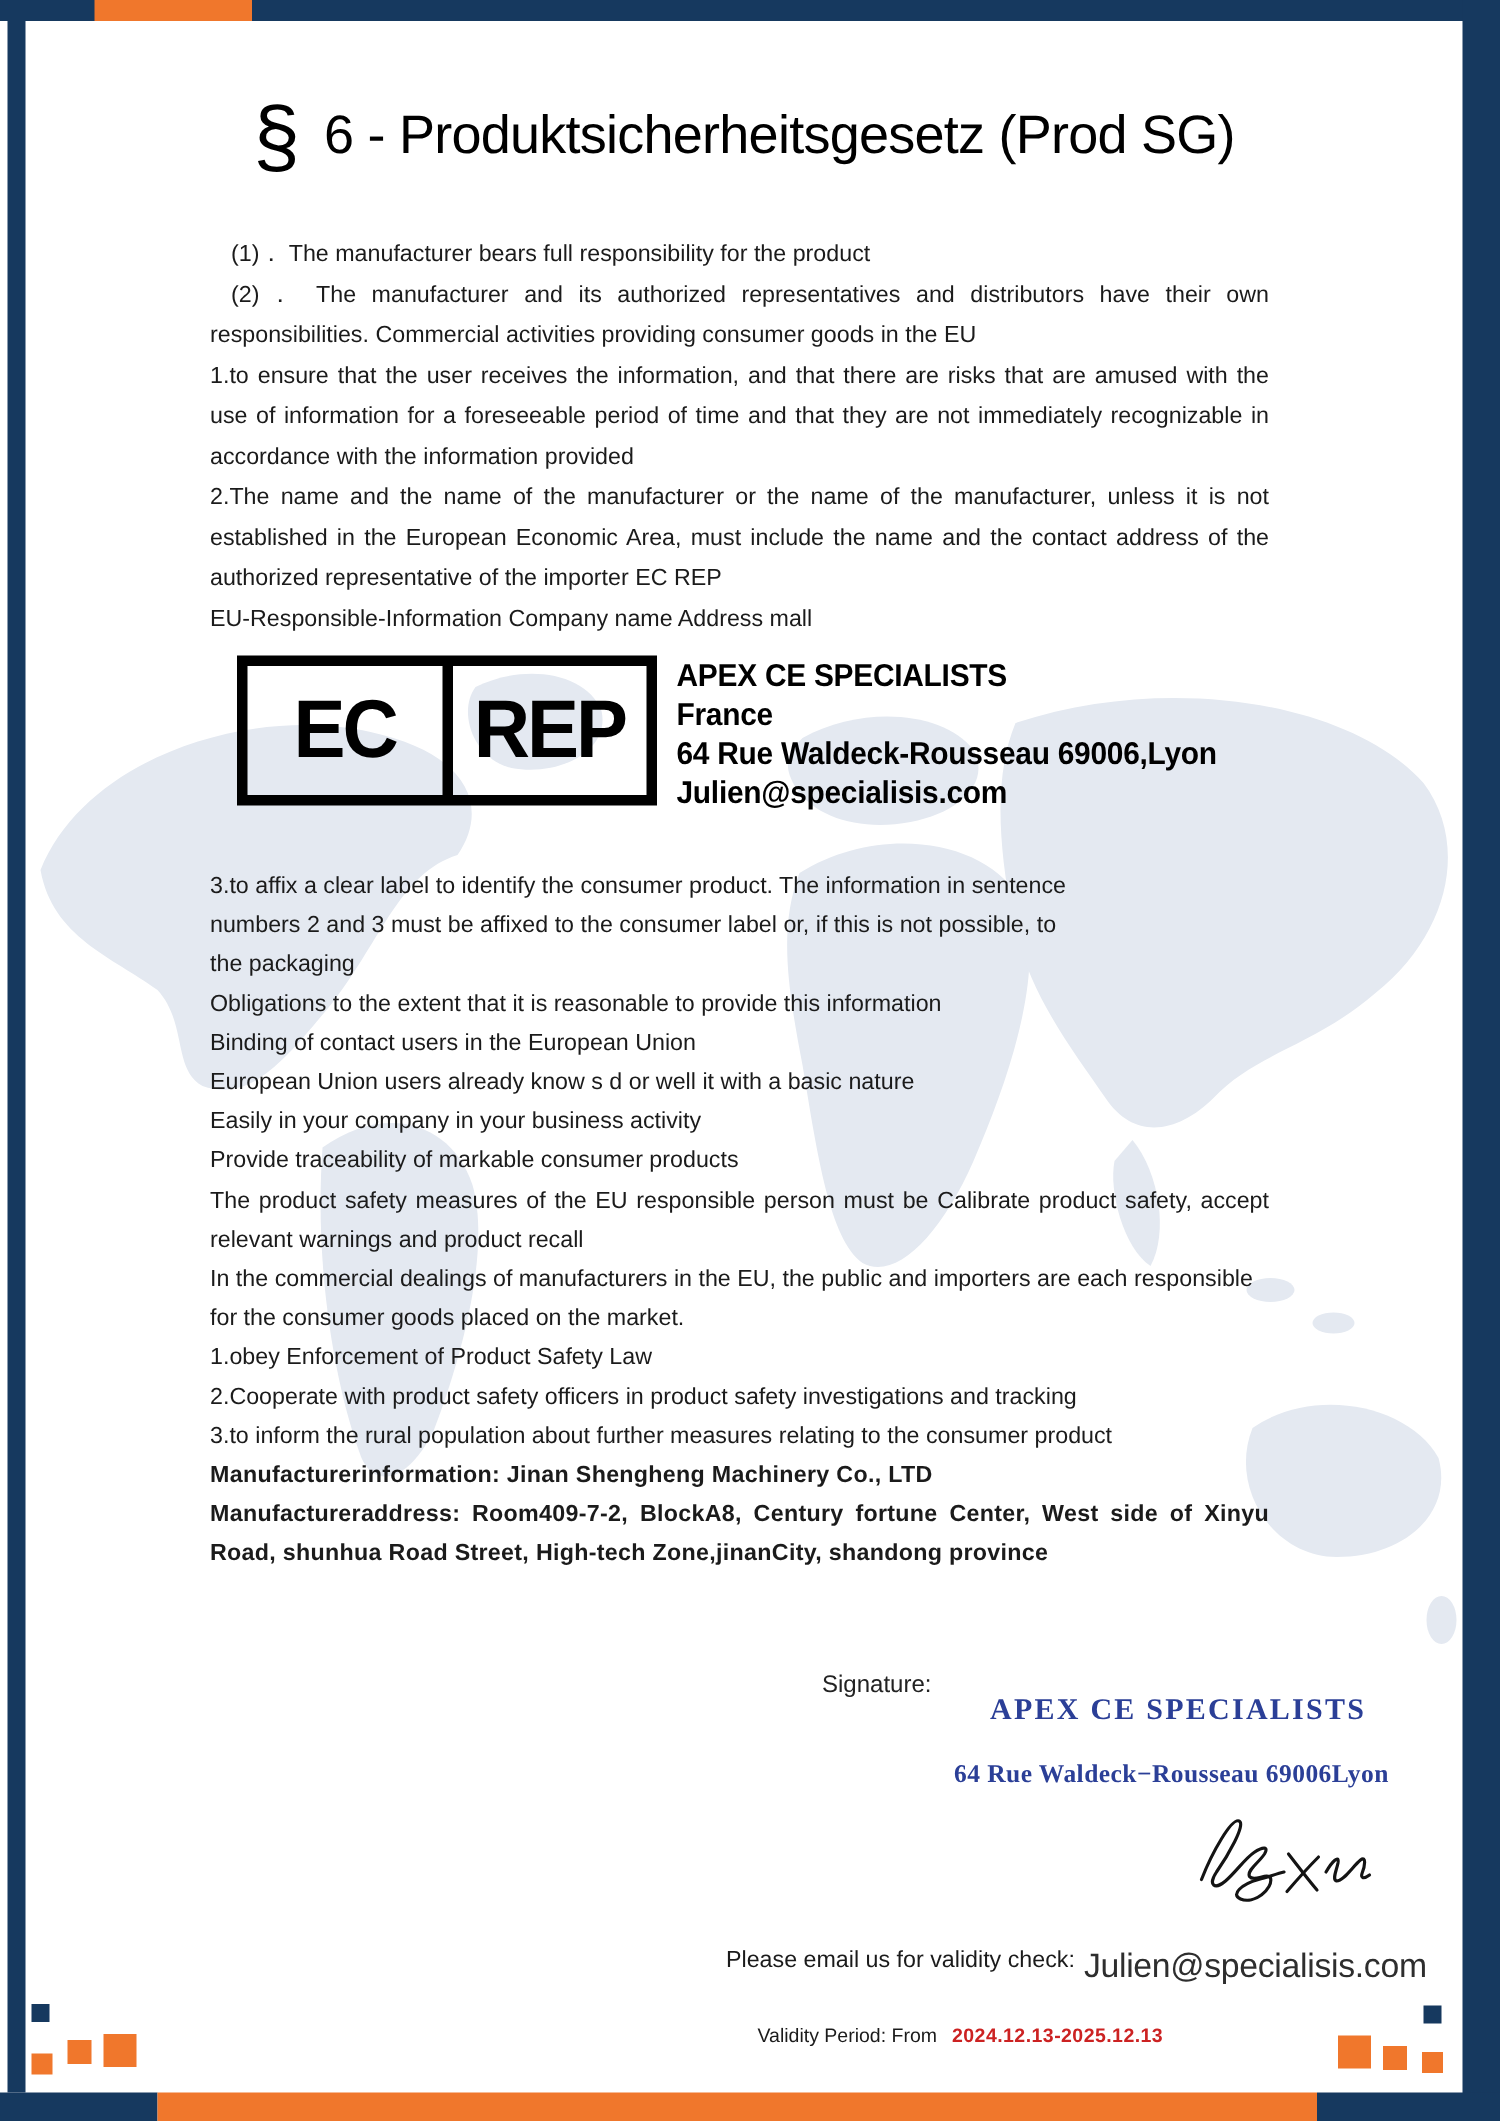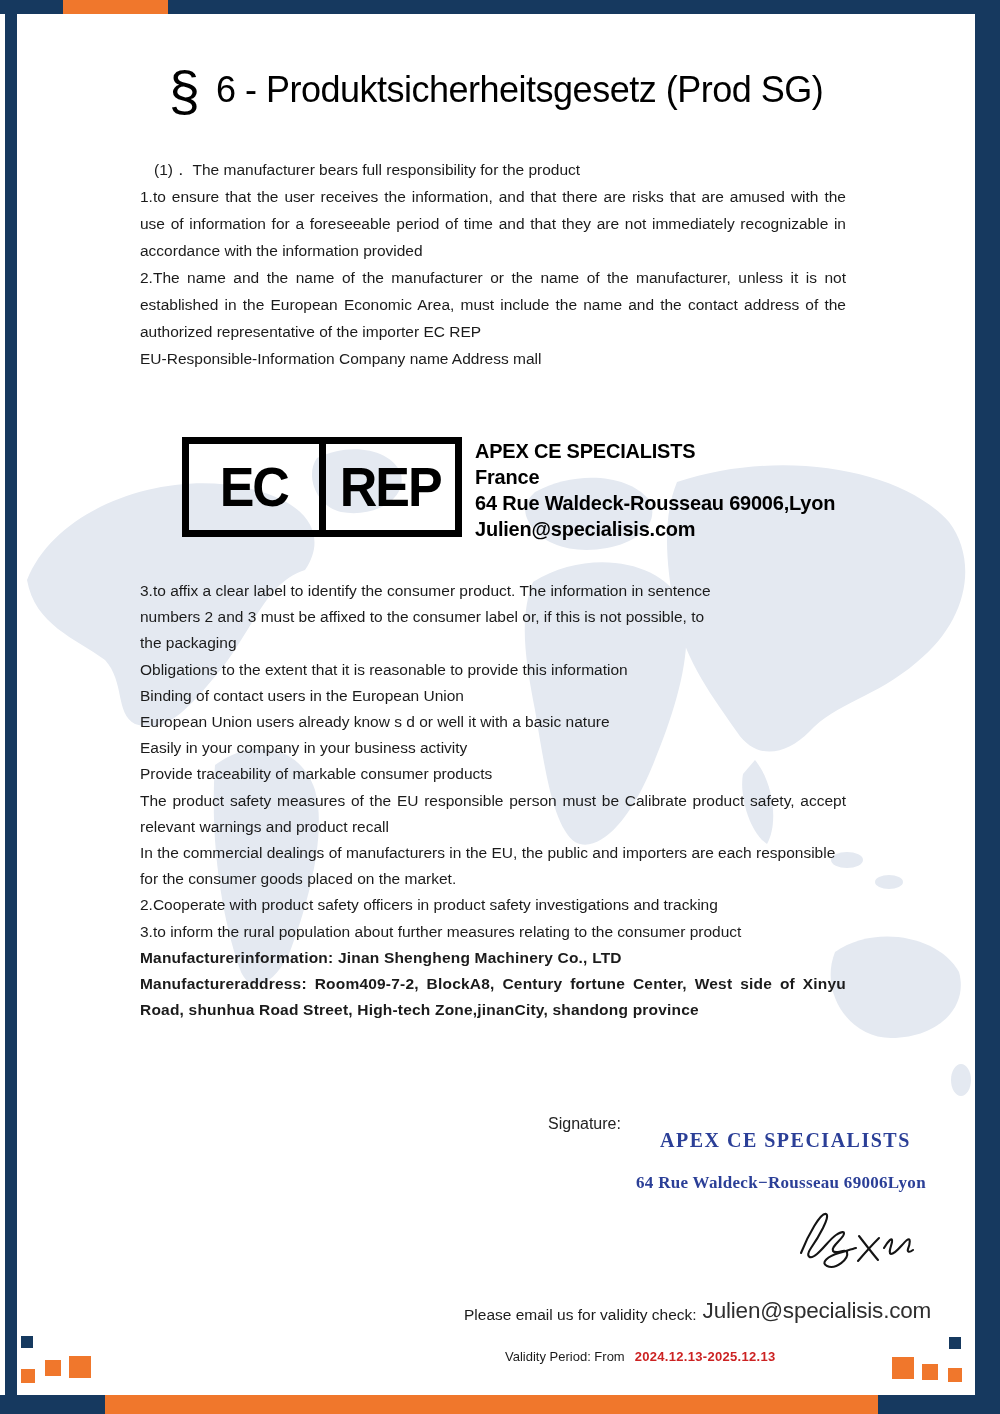--- a/index.html
+++ b/index.html
@@ -37,41 +37,41 @@
   .body2 { position:absolute; top:578px; left:140px; width:706px; font-size:15.5px; line-height:26.2px; z-index:2; }
   .para  { margin:0; }
   .p-indent         { text-indent:14px; }
   .p-indent-justify { text-indent:14px; text-align:justify; }
   .p-justify        { text-align:justify; }
   .p-bold           { font-weight:bold; letter-spacing:0.2px; }
   .p-bold-justify   { font-weight:bold; letter-spacing:0.2px; text-align:justify; }
 
   
   .ecrep { position:absolute; top:437px; left:158px; display:flex; z-index:2; }
-  .ecrep-box { display:flex; border:7px solid #000; width:280px; height:100px; background:transparent;margin-left:24px; }
+  .ecrep-box { display:flex; border:7px solid #000; width:280px; height:100px; background:transparent; }
   .ecrep-cell { flex:1; display:flex; align-items:center; justify-content:center;
                 font-weight:bold; font-size:52px; letter-spacing:-2px; color:#000;
                 transform:scaleY(1.05); }
   .ecrep-cell-left { border-right:7px solid #000; }
   .ecrep-info { margin-left:13px; font-weight:bold; font-size:21px; line-height:26px;
                 letter-spacing:-0.2px; color:#000; transform:scaleX(0.95); transform-origin:left top; padding-top:1px; }
 
   
   .sig-label   { position:absolute; top:1115px; left:548px; font-size:16px; color:#222; z-index:2;text-align:right; }
   .sig-company { position:absolute; top:1129px; left:660px; font-family:"Liberation Serif", serif;
                  font-weight:bold; font-size:20px; letter-spacing:1.5px; color:#2B3F97; z-index:2; white-space:nowrap; }
   .sig-address { position:absolute; top:1173px; left:636px; font-family:"Liberation Serif", serif;
                  font-weight:bold; font-size:17px; letter-spacing:0.3px; color:#2B3F97; z-index:2; white-space:nowrap; }
   .sig-script  { position:absolute; top:1203px; left:795px; width:125px; height:70px; z-index:2; }
   .sig-script path { fill:none; stroke:#141414; stroke-width:2.1; stroke-linecap:round; stroke-linejoin:round; }
 
   
   .validity  { position:absolute; top:1349px; left:505px; font-size:13px; white-space:nowrap; z-index:2; }
   .validity-dates { color:#CC2222; font-weight:bold; margin-left:10px; letter-spacing:0.3px; }
-  .email-line { position:absolute; top:1298px; left:464px; white-space:nowrap; z-index:2; display:flex; align-items:flex-end; }
+  .email-line { position:absolute; top:1298px; left:484px; white-space:nowrap; z-index:2; display:flex; align-items:flex-start; }
   .email-label { font-size:15.5px; }
   .email-value { font-size:22.5px; color:#2e2e2e; margin-left:6px; letter-spacing:-0.2px; }
 </style>
 </head>
 <body>
 
 <svg class="map-watermark" viewBox="0 0 958 800" preserveAspectRatio="none" aria-hidden="true">
   <path d="M10,150 C40,75 150,40 230,58 C295,72 310,108 288,140 C250,152 238,195 205,238 C172,278 150,305 118,294 C98,283 108,252 88,230 C58,208 18,195 10,150 Z"></path>
   <path d="M300,28 C332,12 374,18 384,44 C390,70 356,88 324,82 C298,76 288,44 300,28 Z"></path>
   <path d="M198,335 C240,305 284,318 298,360 C310,402 292,472 272,524 C256,556 234,564 224,542 C208,500 192,420 198,335 Z"></path>
@@ -103,20 +103,21 @@
 <div class="sq sq-orange" style="left:892px; top:1357px; width:22px; height:22px;"></div>
 <div class="sq sq-orange" style="left:922px; top:1364px; width:16px; height:16px;"></div>
 <div class="sq sq-orange" style="left:948px; top:1368px; width:14px; height:14px;"></div>
 
 <div class="title">
   <span class="section-sign">§</span><span class="title-text">6 - Produktsicherheitsgesetz (Prod SG)</span>
 </div>
 
 <div class="intro">
     <div class="para p-indent">(1)． The manufacturer bears full responsibility for the product</div>
+    <div class="para p-indent-justify">(2)． The manufacturer and its authorized representatives and distributors have their own responsibilities. Commercial activities providing consumer goods in the EU</div>
     <div class="para p-justify">1.to ensure that the user receives the information, and that there are risks that are amused with the use of information for a foreseeable period of time and that they are not immediately recognizable in accordance with the information provided</div>
     <div class="para p-justify">2.The name and the name of the manufacturer or the name of the manufacturer, unless it is not established in the European Economic Area, must include the name and the contact address of the authorized representative of the importer EC REP</div>
     <div class="para p-left">EU-Responsible-Information Company name Address mall</div>
   </div>
 
 <div class="ecrep">
   <div class="ecrep-box">
     <div class="ecrep-cell ecrep-cell-left">EC</div>
     <div class="ecrep-cell">REP</div>
   </div>
@@ -132,20 +133,21 @@
     <div class="para p-left">3.to affix a clear label to identify the consumer product. The information in sentence</div>
     <div class="para p-left">numbers 2 and 3 must be affixed to the consumer label or, if this is not possible, to</div>
     <div class="para p-left">the packaging</div>
     <div class="para p-left">Obligations to the extent that it is reasonable to provide this information</div>
     <div class="para p-left">Binding of contact users in the European Union</div>
     <div class="para p-left">European Union users already know s d or well it with a basic nature</div>
     <div class="para p-left">Easily in your company in your business activity</div>
     <div class="para p-left">Provide traceability of markable consumer products</div>
     <div class="para p-justify">The product safety measures of the EU responsible person must be Calibrate product safety, accept relevant warnings and product recall</div>
     <div class="para p-left">In the commercial dealings of manufacturers in the EU, the public and importers are each responsible for the consumer goods placed on the market.</div>
+    <div class="para p-left">1.obey Enforcement of Product Safety Law</div>
     <div class="para p-left">2.Cooperate with product safety officers in product safety investigations and tracking</div>
     <div class="para p-left">3.to inform the rural population about further measures relating to the consumer product</div>
     <div class="para p-bold">Manufacturerinformation: Jinan Shengheng Machinery Co., LTD</div>
     <div class="para p-bold-justify">Manufactureraddress: Room409-7-2, BlockA8, Century fortune Center, West side of Xinyu Road, shunhua Road Street, High-tech Zone,jinanCity, shandong province</div>
   </div>
 
 <div class="sig-label">Signature:</div>
 <div class="sig-company">APEX CE SPECIALISTS</div>
 <div class="sig-address">64 Rue Waldeck−Rousseau 69006Lyon</div>
 <svg class="sig-script" viewBox="0 0 125 70" aria-hidden="true">

